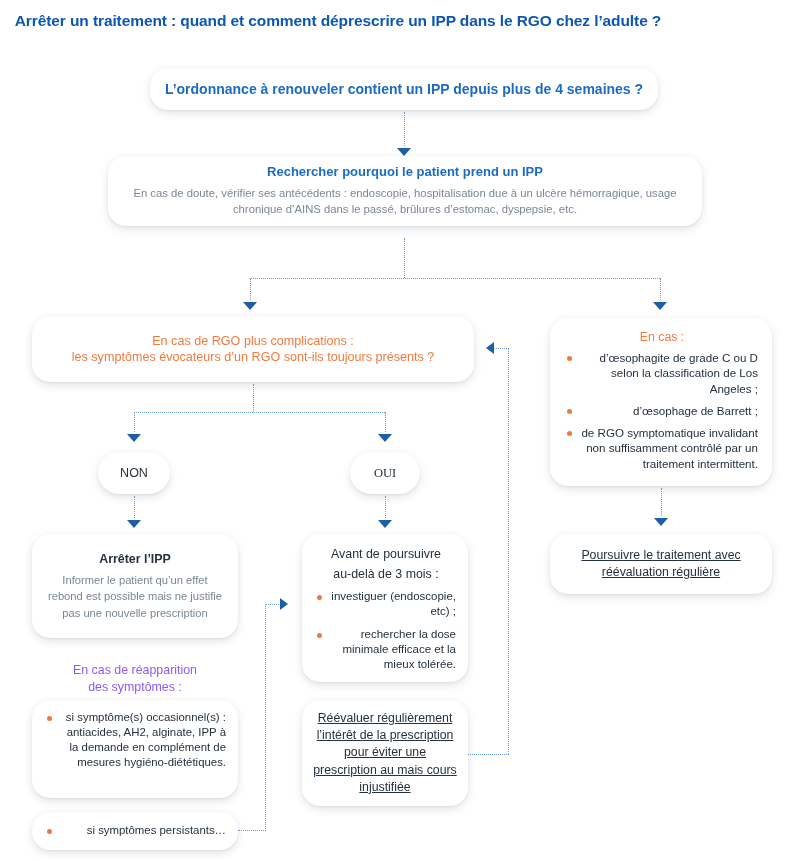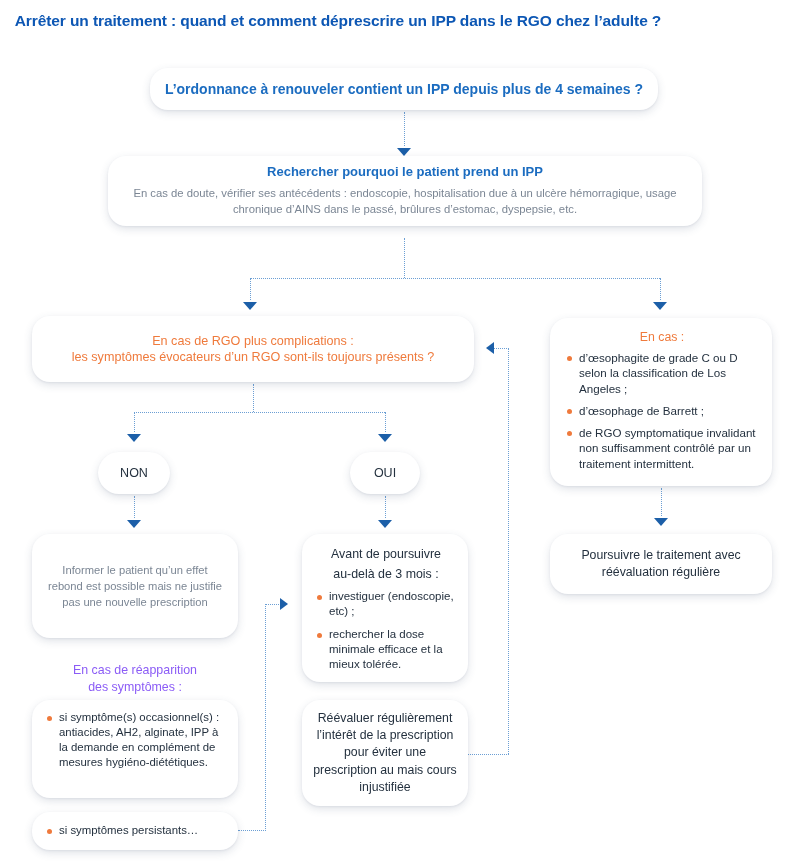--- a/index.html
+++ b/index.html
@@ -51,34 +51,35 @@
     line-height: 1.3;
   }
   .card-sub {
     text-align: center;
     line-height: 1.45;
   }
   .blue-title { color: #1b6cc0; }
   .orange-title { color: #ef7a3c; font-weight: normal; }
   .dark-title { color: #24313f; }
   .grey-sub { color: #7b8694; }
-  .dark-sub { color: #24313f; }
+  .dark-sub { color: #24313f; text-decoration: underline; }
 
   
   ul.bullets {
     margin: 0;
     padding: 0;
     list-style: none;
   }
   ul.bullets li {
     position: relative;
     padding-left: 13px;
     color: #24313f;
     line-height: 1.32;
     margin-bottom: 7px;
+    text-align: right;
   }
   ul.bullets li:last-child { margin-bottom: 0; }
   ul.bullets li::before {
     content: "";
     position: absolute;
     left: 1px;
     top: 6px;
     width: 5px;
     height: 5px;
     border-radius: 50%;
@@ -139,21 +140,21 @@
 
   #box-encas {
     left: 550px; top: 318px; width: 222px; height: 168px;
     padding: 12px 14px 12px 16px;
     justify-content: flex-start;
   }
   #box-encas .card-title { font-size: 12.3px; margin-bottom: 4px; }
   #box-encas ul.bullets li { font-size: 11.6px; }
 
   #pill-non { left: 98px; top: 452px; width: 72px; height: 42px; }
-  #pill-oui { left: 350px; top: 452px; width: 70px; height: 42px; }
+  #pill-oui { left: 350px; top: 452px; width: 70px; height: 42px; font-family: Liberation Serif, serif; }
   .pill-label { text-align: center; font-size: 12.5px; color: #24313f; }
 
   #box-stop {
     left: 32px; top: 534px; width: 206px; height: 104px;
     padding: 0 14px;
   }
   #box-stop .card-title { font-size: 12.4px; margin-bottom: 5px; }
   #box-stop .card-sub { font-size: 11.2px; }
 
   #heading-reapparition {
@@ -267,20 +268,21 @@
 
   <div class="card pill" id="pill-non">
     <div class="pill-label">NON</div>
   </div>
 
   <div class="card pill" id="pill-oui">
     <div class="pill-label">OUI</div>
   </div>
 
   <div class="card" id="box-stop">
+    <div class="card-title dark-title">Arrêter l’IPP</div>
     <div class="card-sub grey-sub">Informer le patient qu’un effet rebond est possible mais ne justifie pas une nouvelle prescription</div>
   </div>
 
   <div id="heading-reapparition">
     <div>En cas de réapparition</div>
     <div>des symptômes :</div>
   </div>
 
   <div class="card" id="box-occasionnel">
     <ul class="bullets">

